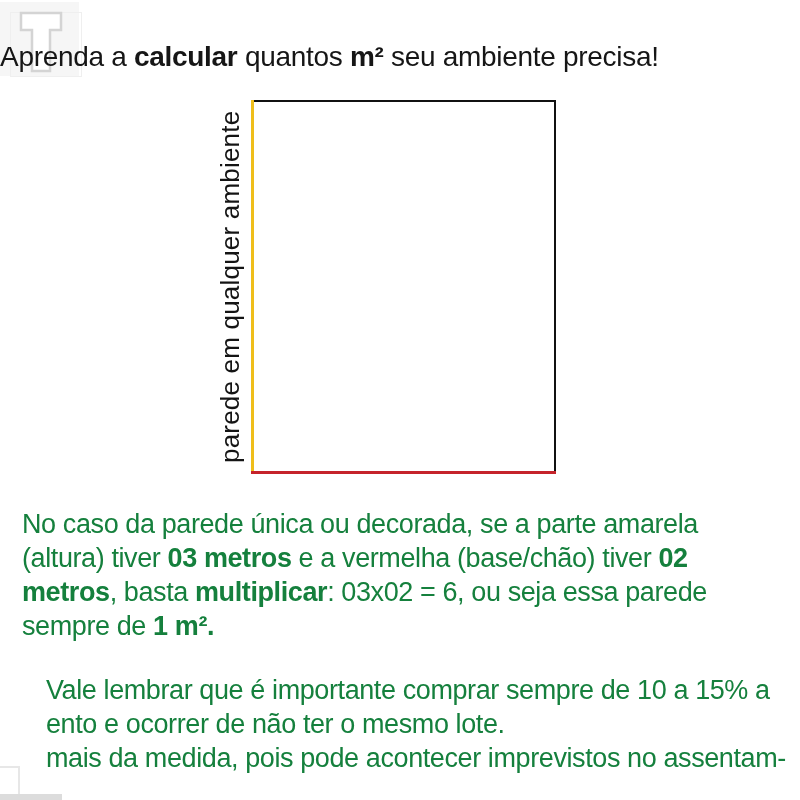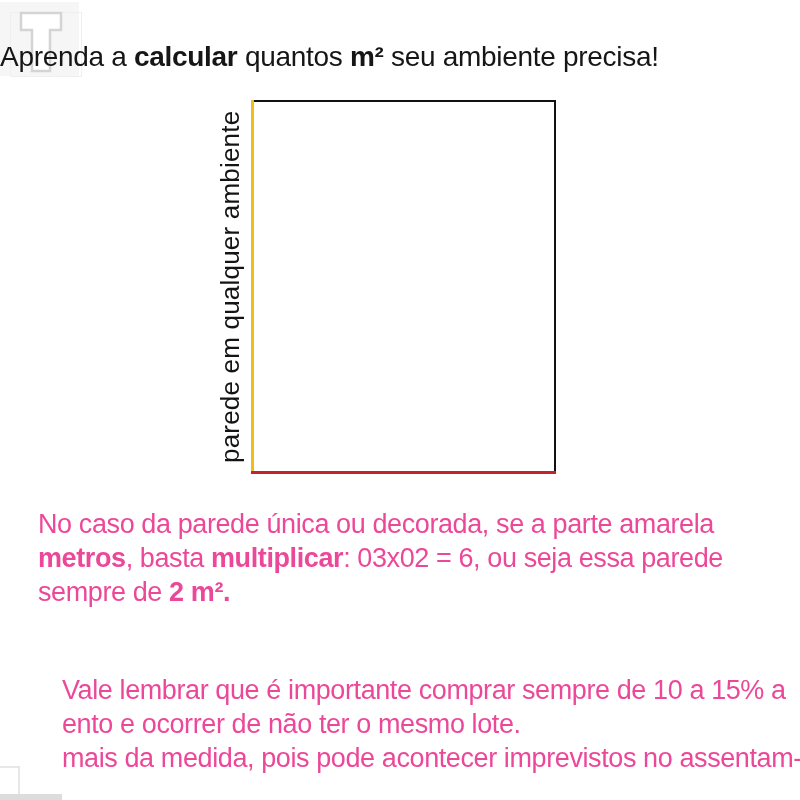--- a/index.html
+++ b/index.html
@@ -40,24 +40,24 @@
     display: flex; align-items: center; justify-content: center;
     writing-mode: vertical-rl;
     transform: rotate(180deg);
     font-size: 26px; letter-spacing: 0.2px;
     color: #141414;
     white-space: nowrap;
   }
 
   
   .para {
-    left: 38px; width: 740px;
+    left: 22px; width: 740px;
     font-size: 27px; letter-spacing: -0.4px;
     line-height: 34px;
-    color: #ec4899;
+    color: #15803d;
   }
   .para-1 { top: 507px; }
   .para-2 { top: 673px; margin-left: 24px; }
   .text-line { white-space: nowrap; }
   .b { font-weight: 700; }
 </style>
 </head>
 <body>
 
 <div class="abs logo-bg"></div>
@@ -74,21 +74,22 @@
 <div class="abs diagram">
   <div class="abs edge-top" style="background: rgb(17, 17, 17);"></div>
   <div class="abs edge-right" style="background: rgb(17, 17, 17);"></div>
   <div class="abs edge-height" style="background: rgb(239, 190, 26);"></div>
   <div class="abs edge-base" style="background: rgb(197, 35, 43);"></div>
   <div class="abs wall-label">parede em qualquer ambiente</div>
 </div>
 
 <div class="abs para para-1">
   <div class="text-line"><span>No caso da parede única ou decorada, se a parte amarela</span></div>
+  <div class="text-line"><span>(altura) tiver </span><span class="b">03 metros</span><span> e a vermelha (base/chão) tiver </span><span class="b">02</span></div>
   <div class="text-line"><span class="b">metros</span><span>, basta </span><span class="b">multiplicar</span><span>: 03x02 = 6, ou seja essa parede</span></div>
-  <div class="text-line"><span>sempre de </span><span class="b">2 m².</span></div>
+  <div class="text-line"><span>sempre de </span><span class="b">1 m².</span></div>
 </div>
 
 <div class="abs para para-2">
   <div class="text-line"><span>Vale lembrar que é importante comprar sempre de 10 a 15% a</span></div>
   <div class="text-line"><span>ento e ocorrer de não ter o mesmo lote.</span></div>
   <div class="text-line"><span>mais da medida, pois pode acontecer imprevistos no assentam-</span></div>
 </div>
 
 </body></html>

